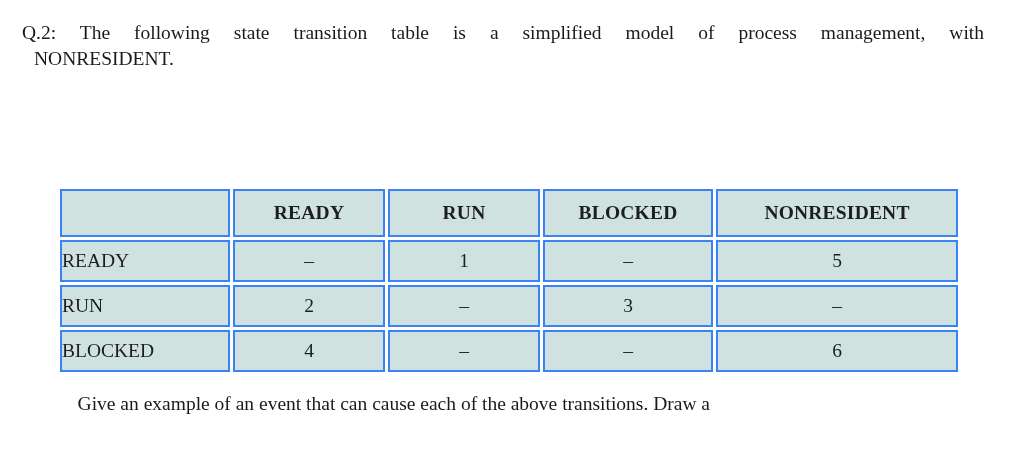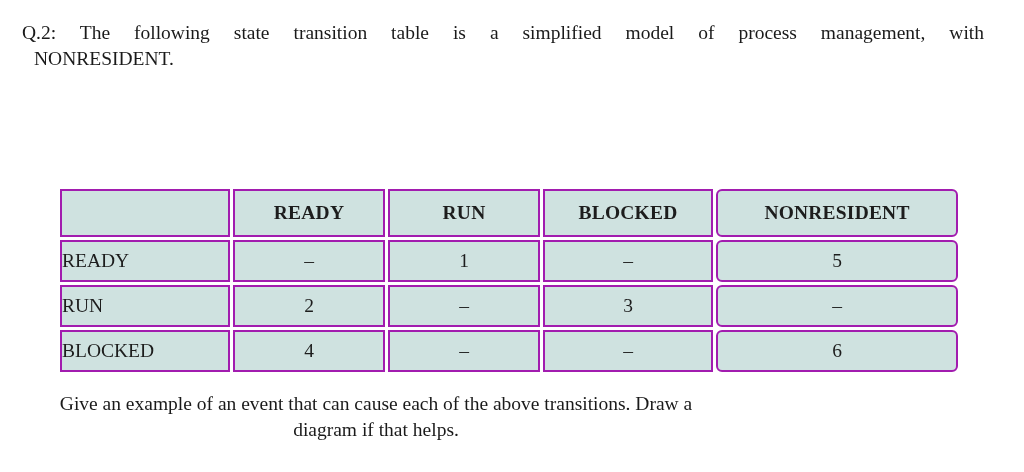--- a/index.html
+++ b/index.html
@@ -50,21 +50,21 @@
     top: 186px;
   }
   table.transition-table {
     border-collapse: separate;
     border-spacing: 3px;
     background: transparent;
   }
   table.transition-table td,
   table.transition-table th {
     background: #cfe2e0;
-    border: 2px solid #a21caf;
+    border: 2px solid #3b82f6;
     font-size: 19.5px;
     color: #1d1d1d;
     padding: 0;
     height: 38px;
     vertical-align: middle;
     font-weight: normal;
   }
   table.transition-table th.col-head {
     font-weight: bold;
     letter-spacing: 0.2px;
@@ -82,31 +82,31 @@
   }
   td.value-cell {
     text-align: center;
   }
 
   
   .w-corner   { width: 166px; }
   .w-ready    { width: 148px; }
   .w-run      { width: 148px; }
   .w-blocked  { width: 166px; }
-  .w-nonres   { width: 238px; border-radius: 6px; }
+  .w-nonres   { width: 238px; }
 
   
   .footer-block {
     position: absolute;
-    left: 26px;
+    left: 10px;
     top: 391px;
     width: 700px;
     font-size: 19.5px;
     line-height: 25.5px;
-    text-align: center;
+    text-align: right;
   }
   .footer-line { display: block; }
 </style>
 </head>
 <body>
 
 <div class="question-block">
   <span class="question-line justified"><span class="qlabel">Q.2:</span>    <span>The following state transition table is a simplified model of process management, with</span></span>
   <span class="question-line last">NONRESIDENT.</span>
 </div>
@@ -143,14 +143,13 @@
         <td class="value-cell w-run">–</td>
         <td class="value-cell w-blocked">–</td>
         <td class="value-cell w-nonres">6</td>
       </tr>
     </tbody>
   </table>
 </div>
 
 <div class="footer-block">
   <span class="footer-line">Give an example of an event that can cause each of the above transitions. Draw a</span>
-  <span class="footer-line">diagram if that helps.</span>
 </div>
 
 </body></html>

